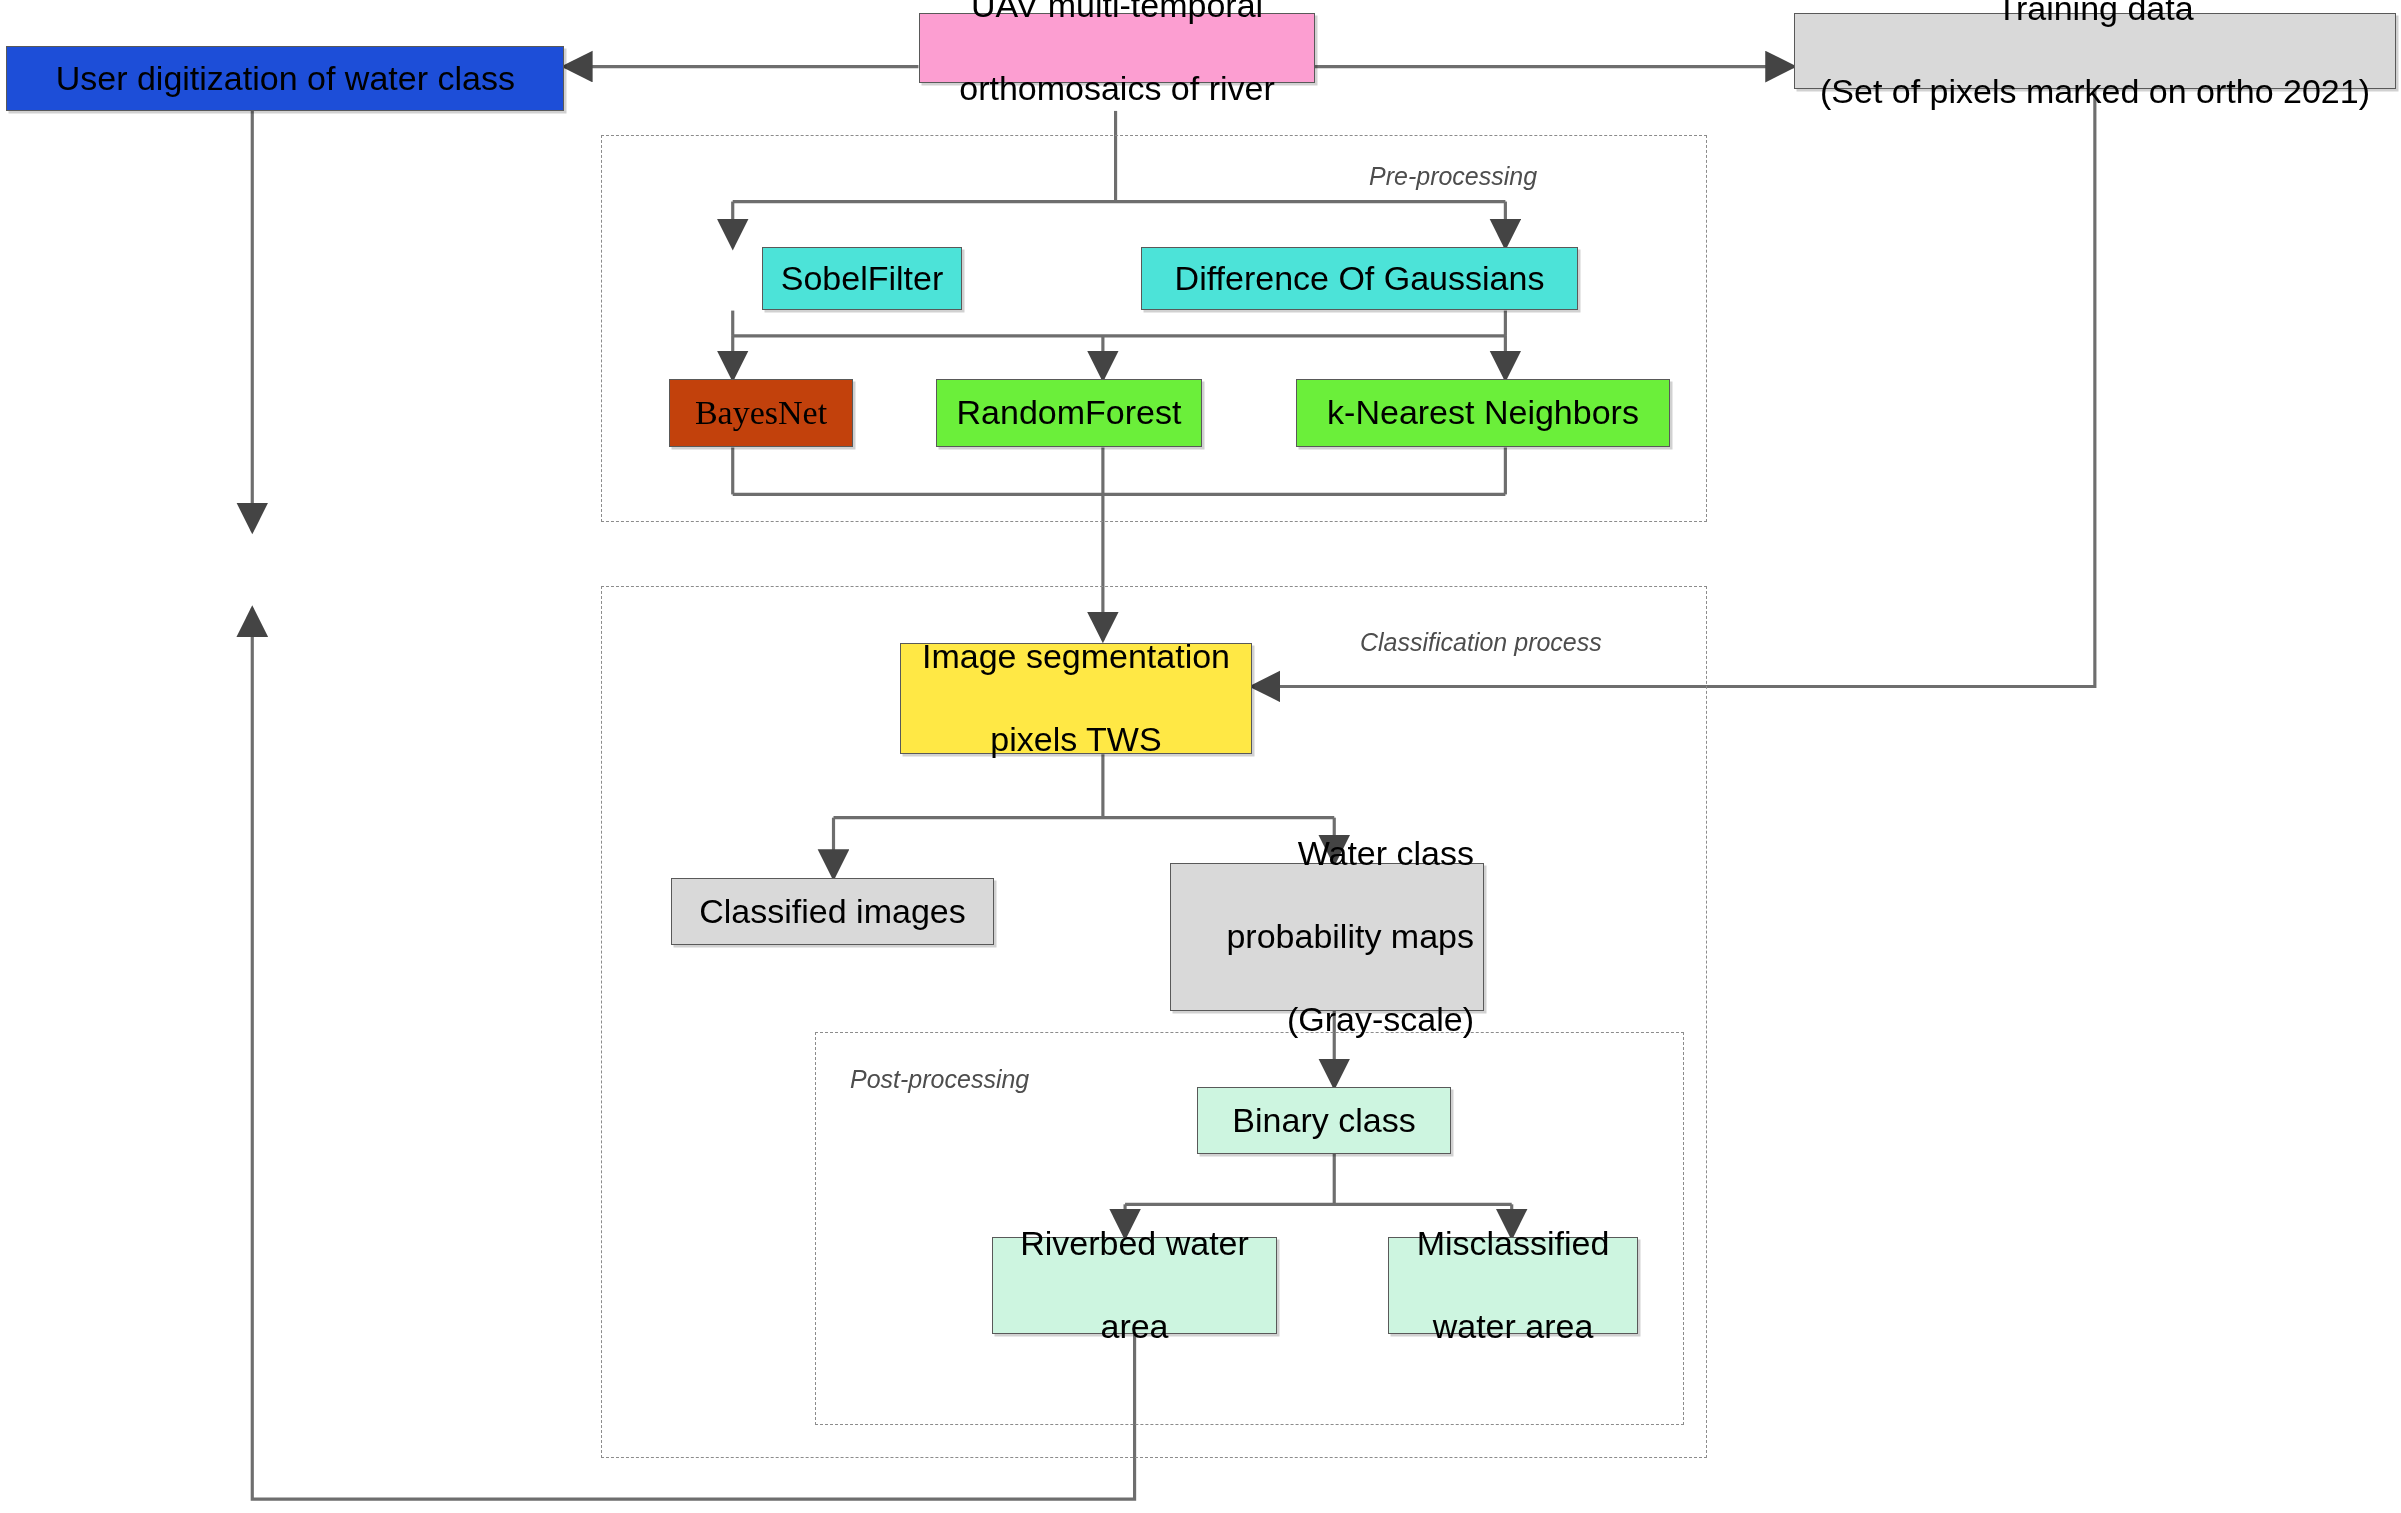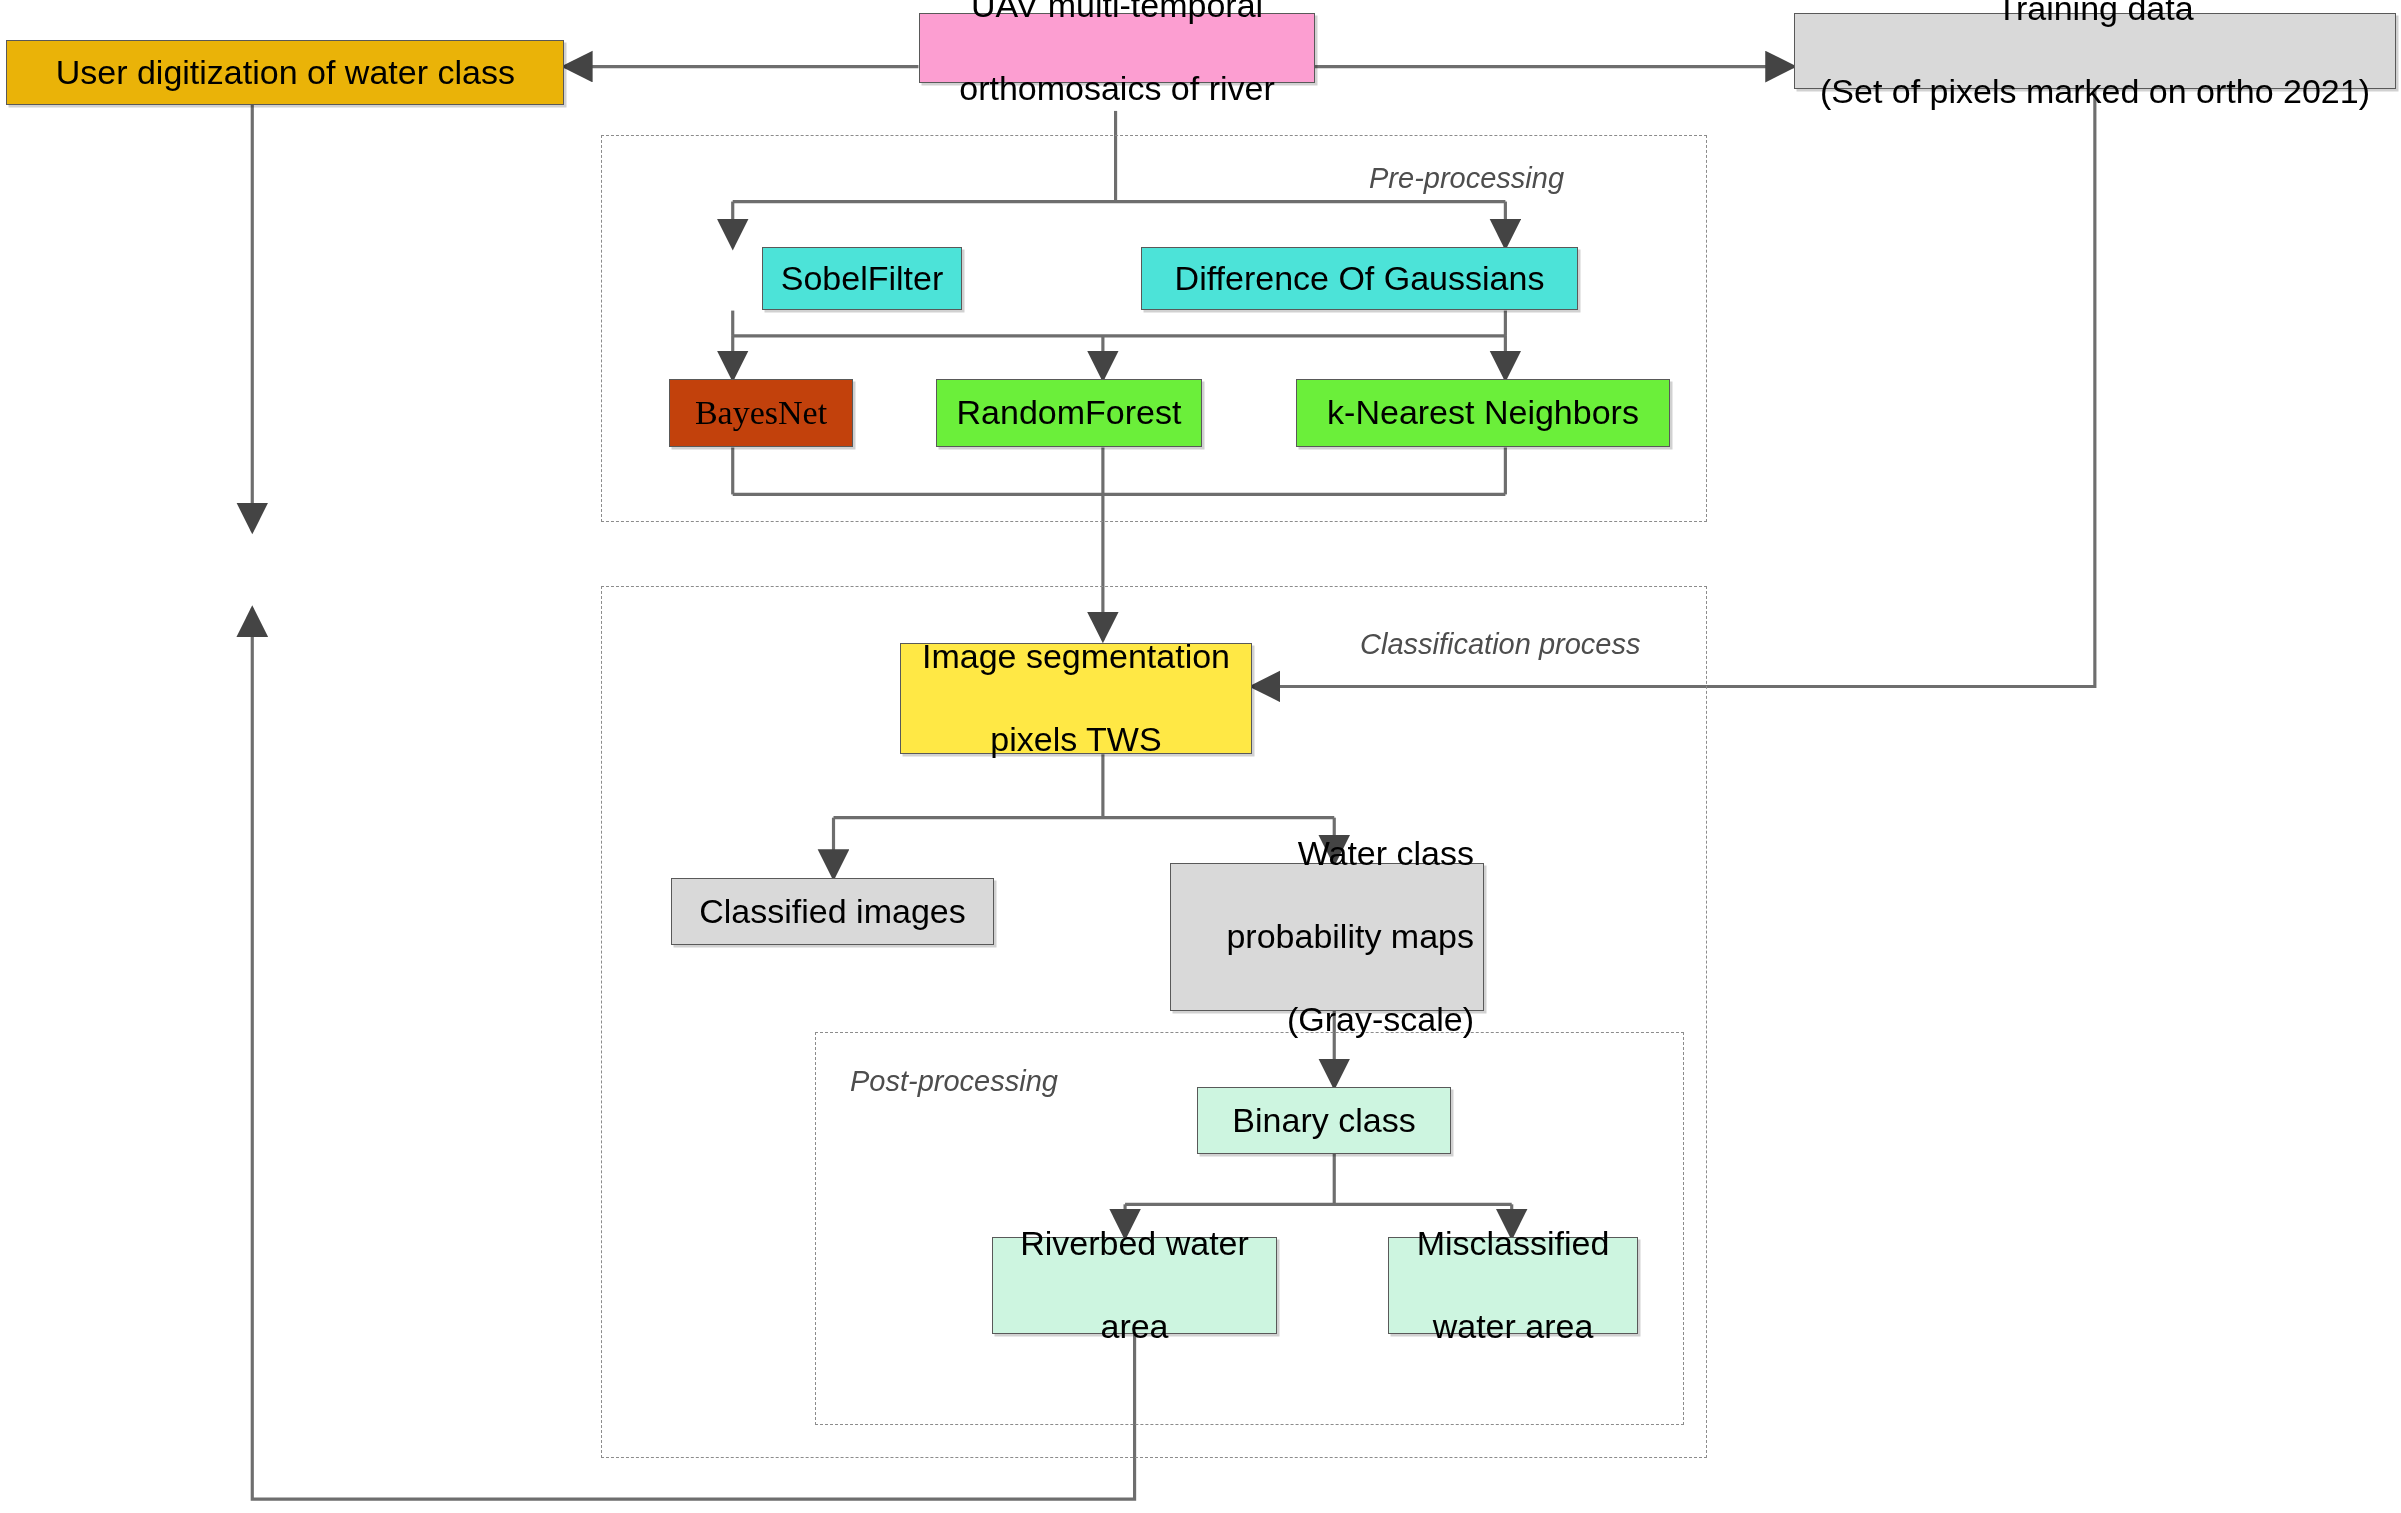--- a/index.html
+++ b/index.html
@@ -33,21 +33,21 @@
     color: #000000;
     font-size: 34px;
     line-height: 1.22;
     padding: 2.5px 9px;
     box-shadow: 2.5px 2.5px 0 rgba(0,0,0,0.18);
   }
   .node span { display: block; width: 100%; }
   .group-label {
     position: absolute;
     font-style: italic;
-    font-size: 29px;
+    font-size: 25px;
     color: #4d4d4d;
     white-space: nowrap;
   }
   .dashbox {
     position: absolute;
     box-sizing: border-box;
     border: 1.9px dashed #8c8c8c;
     background: transparent;
   }
 </style>
@@ -107,21 +107,21 @@
 
   <div class="dashbox" style="left:601px; top:135px; width:1106px; height:387px;"></div>
   <div class="group-label" style="left:1369px; top:162px;">Pre-processing</div>
 
   <div class="dashbox" style="left:601px; top:586px; width:1106px; height:872px;"></div>
   <div class="group-label" style="left:1360px; top:628px;">Classification process</div>
 
   <div class="dashbox" style="left:815px; top:1032px; width:869px; height:393px;"></div>
   <div class="group-label" style="left:850px; top:1065px;">Post-processing</div>
 
-  <div class="node" style="left:6.3px; top:40px; width:558px; height:65px; background:#eab308;">
+  <div class="node" style="left:6.3px; top:46px; width:558px; height:65px; background:#1d4ed8;">
     <span>User digitization of water class</span>
   </div>
 
   <div class="node" style="left:919px; top:12.7px; width:396px; height:70px; background:#fc9ed1;">
     <span>
       <span>UAV multi-temporal</span><br>
       <span>orthomosaics of river</span>
     </span>
   </div>
 

